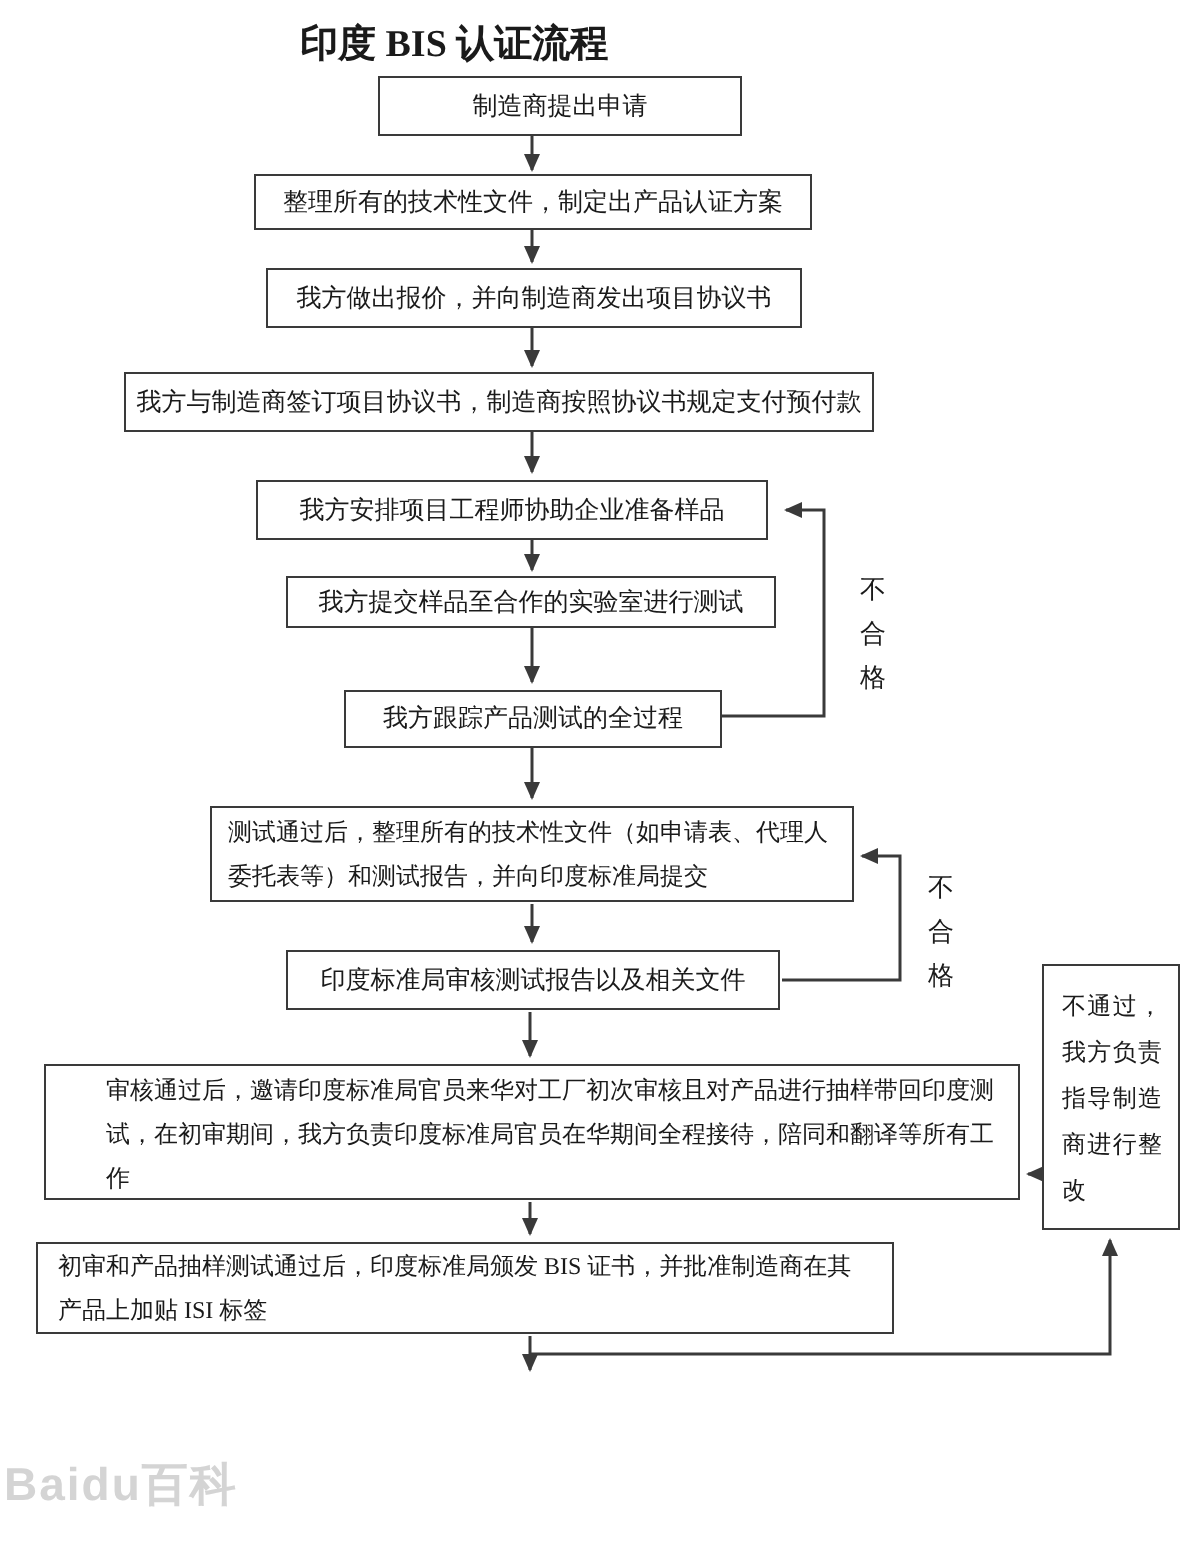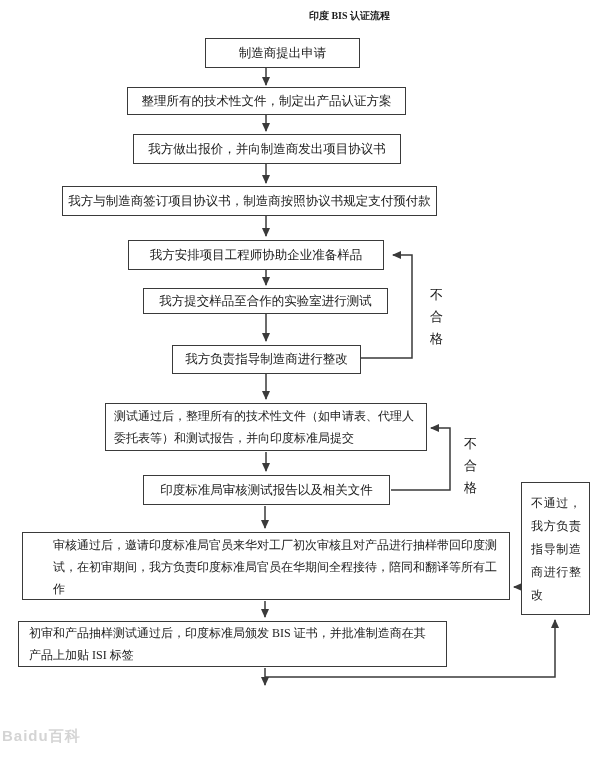--- a/index.html
+++ b/index.html
@@ -7,21 +7,21 @@
     position:relative;
     width:600px;height:779px;
     background:#ffffff;
     font-family:"Liberation Serif","DejaVu Serif",serif;
     color:#1a1a1a;
     overflow:hidden;
   }
   #connectors{position:absolute;left:0;top:0;z-index:1;pointer-events:none;}
   .title{
     position:absolute;left:150px;top:9px;width:240px;
-    text-align:right;font-weight:bold;font-size:10px;z-index:2;
+    text-align:left;font-weight:bold;font-size:19px;z-index:2;
   }
   .node{
     position:absolute;box-sizing:border-box;z-index:2;
     border:1.5px solid #3a3a3a;background:#ffffff;
     font-size:12.5px;line-height:21px;
     display:flex;align-items:center;justify-content:center;
     text-align:center;
   }
   .node.multi{
     display:block;text-align:left;font-size:12px;line-height:22px;
@@ -34,21 +34,21 @@
     padding:9px 8px 0 9px;
   }
   .vlabel{
     position:absolute;width:15px;z-index:2;
     font-size:13px;line-height:22px;text-align:center;
     word-break:break-all;
   }
   .watermark{
     position:absolute;left:2px;top:727px;z-index:5;
     font-family:"Liberation Sans","DejaVu Sans",sans-serif;
-    font-size:15px;font-weight:bold;
+    font-size:23px;font-weight:bold;
     color:#c6c6c6;opacity:0.75;letter-spacing:1px;
   }
 </style>
 </head>
 <body>
 
 <div id="canvas">
 
   <svg id="connectors" width="600" height="779" viewBox="0 0 600 779">
     <defs>
@@ -70,33 +70,33 @@
       <path d="M265,668 V685" marker-end="url(#ah)"></path>
       <path d="M361,358 H412 V255 H393" marker-end="url(#ah)"></path>
       <path d="M391,490 H450 V428 H431" marker-end="url(#ah)"></path>
       <path d="M521,587 H514" marker-end="url(#ah)"></path>
       <path d="M265,677 H555 V620" marker-end="url(#ah)"></path>
     </g>
   </svg>
 
   <div class="title">印度 BIS 认证流程</div>
 
-  <div class="node" style="left:205px;top:38px;width:155px;height:30px">制造商提出申请</div>
+  <div class="node" style="left:189px;top:38px;width:182px;height:30px">制造商提出申请</div>
 
   <div class="node" style="left:127px;top:87px;width:279px;height:28px">整理所有的技术性文件，制定出产品认证方案</div>
 
   <div class="node" style="left:133px;top:134px;width:268px;height:30px">我方做出报价，并向制造商发出项目协议书</div>
 
   <div class="node" style="left:62px;top:186px;width:375px;height:30px">我方与制造商签订项目协议书，制造商按照协议书规定支付预付款</div>
 
   <div class="node" style="left:128px;top:240px;width:256px;height:30px">我方安排项目工程师协助企业准备样品</div>
 
   <div class="node" style="left:143px;top:288px;width:245px;height:26px">我方提交样品至合作的实验室进行测试</div>
 
-  <div class="node" style="left:172px;top:345px;width:189px;height:29px">我方负责指导制造商进行整改</div>
+  <div class="node" style="left:172px;top:345px;width:189px;height:29px">我方跟踪产品测试的全过程</div>
 
   <div class="node multi" style="left:105px;top:403px;width:322px;height:48px;padding:1px 8px 0 8px">测试通过后，整理所有的技术性文件（如申请表、代理人委托表等）和测试报告，并向印度标准局提交</div>
 
   <div class="node" style="left:143px;top:475px;width:247px;height:30px">印度标准局审核测试报告以及相关文件</div>
 
   <div class="node multi" style="left:22px;top:532px;width:488px;height:68px;padding:1px 10px 0 30px">审核通过后，邀请印度标准局官员来华对工厂初次审核且对产品进行抽样带回印度测试，在初审期间，我方负责印度标准局官员在华期间全程接待，陪同和翻译等所有工作</div>
 
   <div class="node multi" style="left:18px;top:621px;width:429px;height:46px;padding:0 9px 0 10px">初审和产品抽样测试通过后，印度标准局颁发 BIS 证书，并批准制造商在其产品上加贴 ISI 标签</div>
 
 

